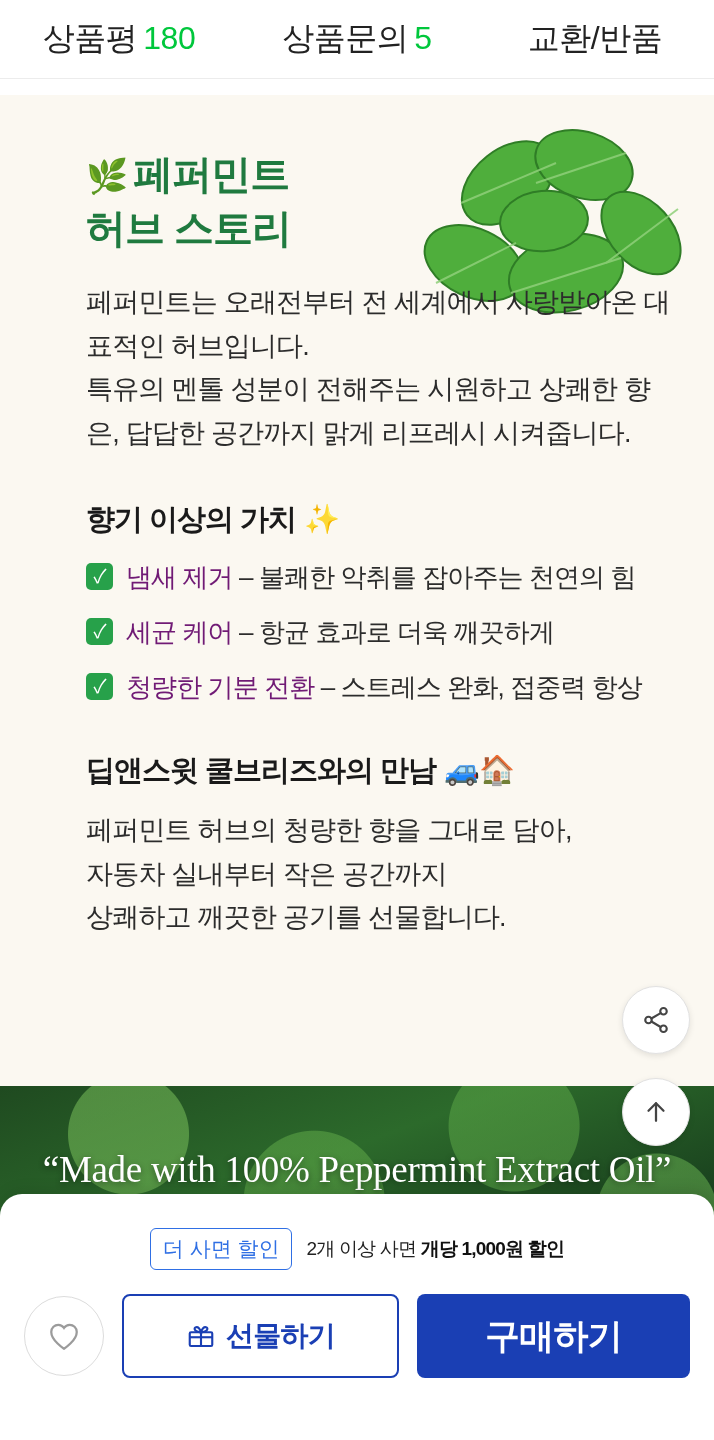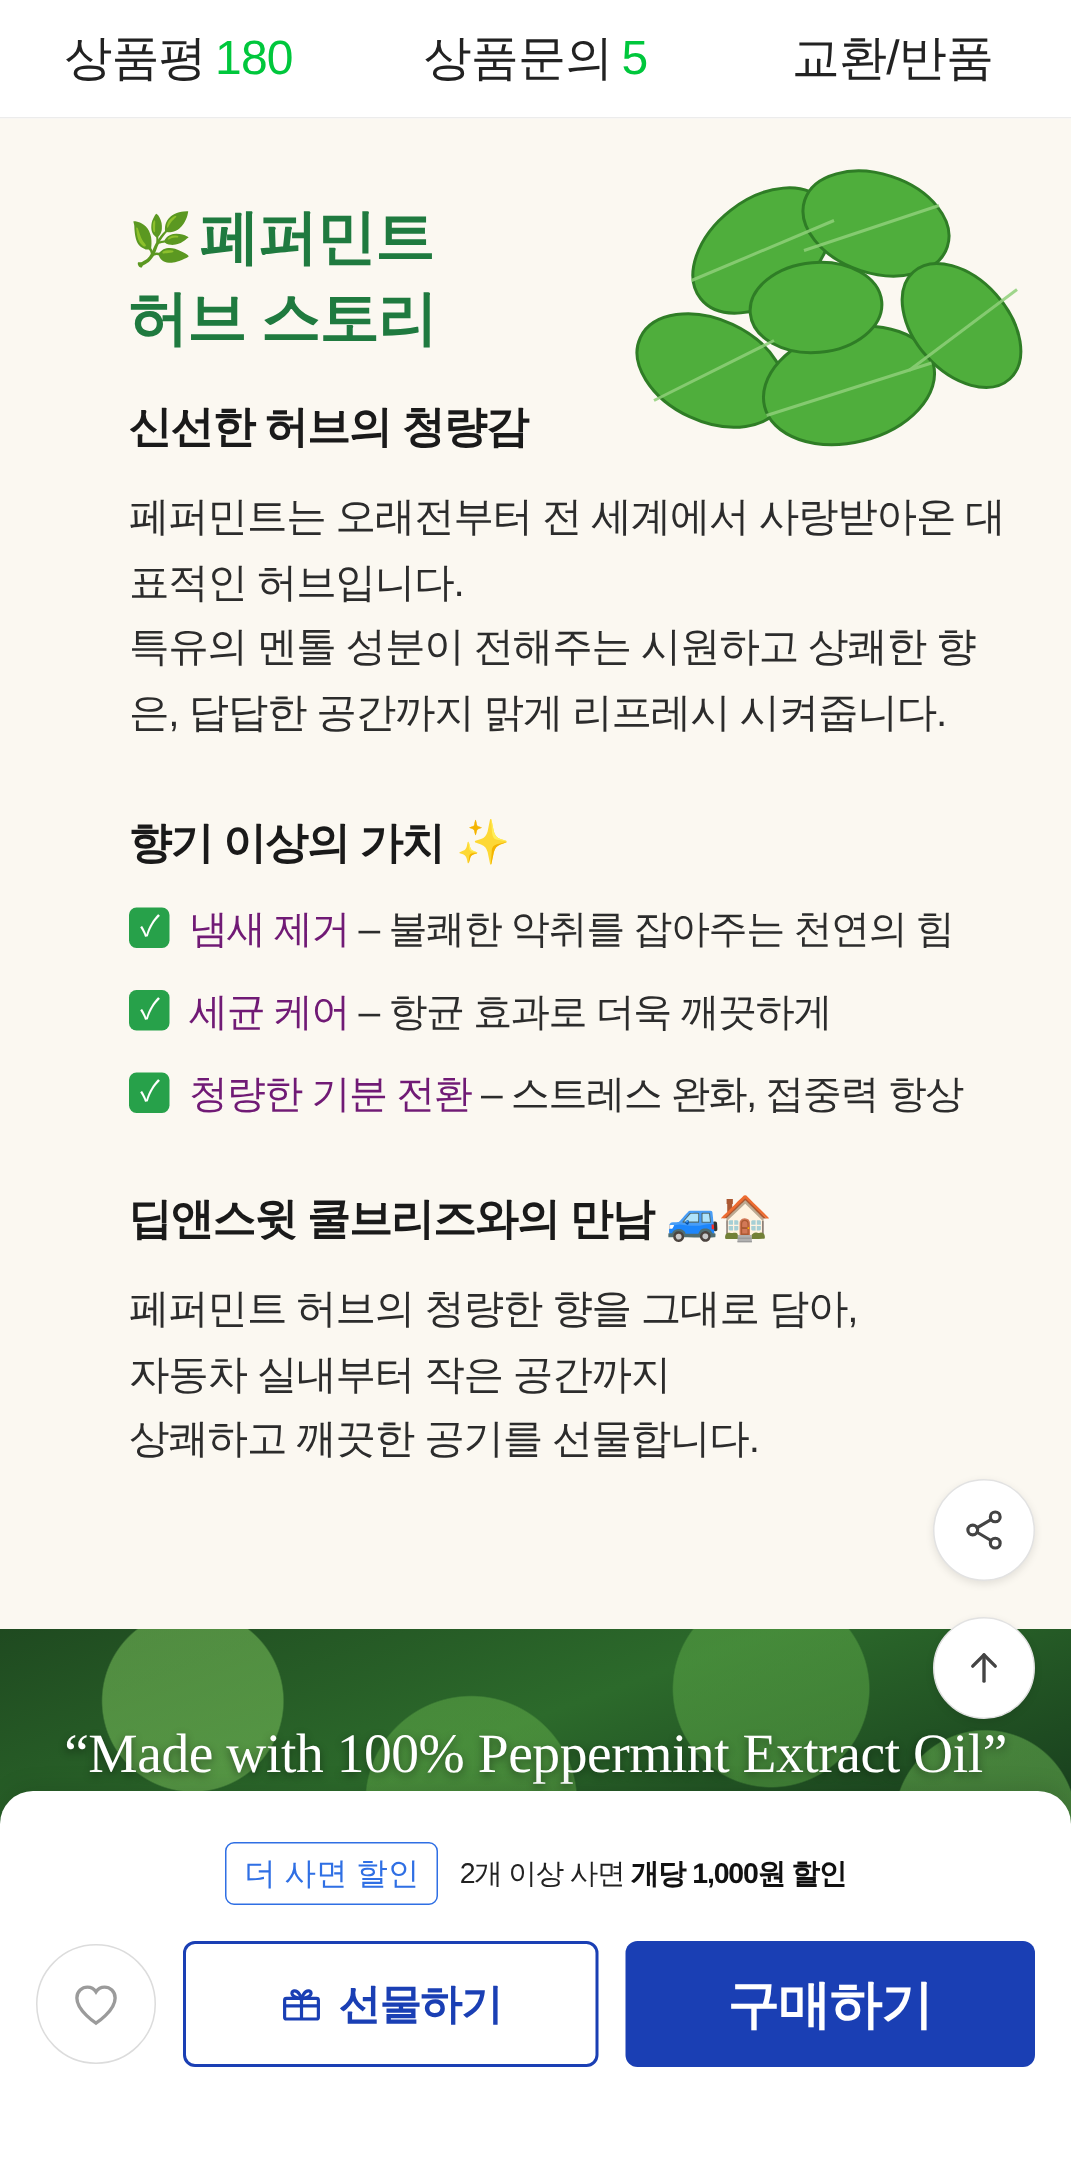--- a/index.html
+++ b/index.html
@@ -42,20 +42,21 @@
     color: #00c73c;
     margin-left: 6px;
   }
 
   
   .story {
     position: relative;
     background: #fbf8f1;
     height: 1008px;
     overflow: hidden;
+    margin-top: 16px;
   }
   .leafimg {
     position: absolute;
     right: 8px;
     top: 28px;
     width: 290px;
     height: 235px;
     pointer-events: none;
   }
   .story-inner {
@@ -291,21 +292,20 @@
         <path d="M190 140 L262 86"></path>
       </g>
     </svg>
 
     <div class="story-inner">
       <h1 class="story-title">
         <span class="leaf-emoji">🌿</span><span>페퍼민트</span><br>
         <span>허브 스토리</span>
       </h1>
 
-      <h2 class="sec-head">신선한 허브의 청량감</h2>
       <p class="para" style="white-space: pre-line;">페퍼민트는 오래전부터 전 세계에서 사랑받아온 대표적인 허브입니다.
 특유의 멘톨 성분이 전해주는 시원하고 상쾌한 향은, 답답한 공간까지 맑게 리프레시 시켜줍니다.</p>
 
       <h2 class="sec-head spaced">
         <span>향기 이상의 가치</span><span class="emo">✨</span>
       </h2>
 
       <ul class="bullets">
         <li>
           <span class="chk">✓</span>

